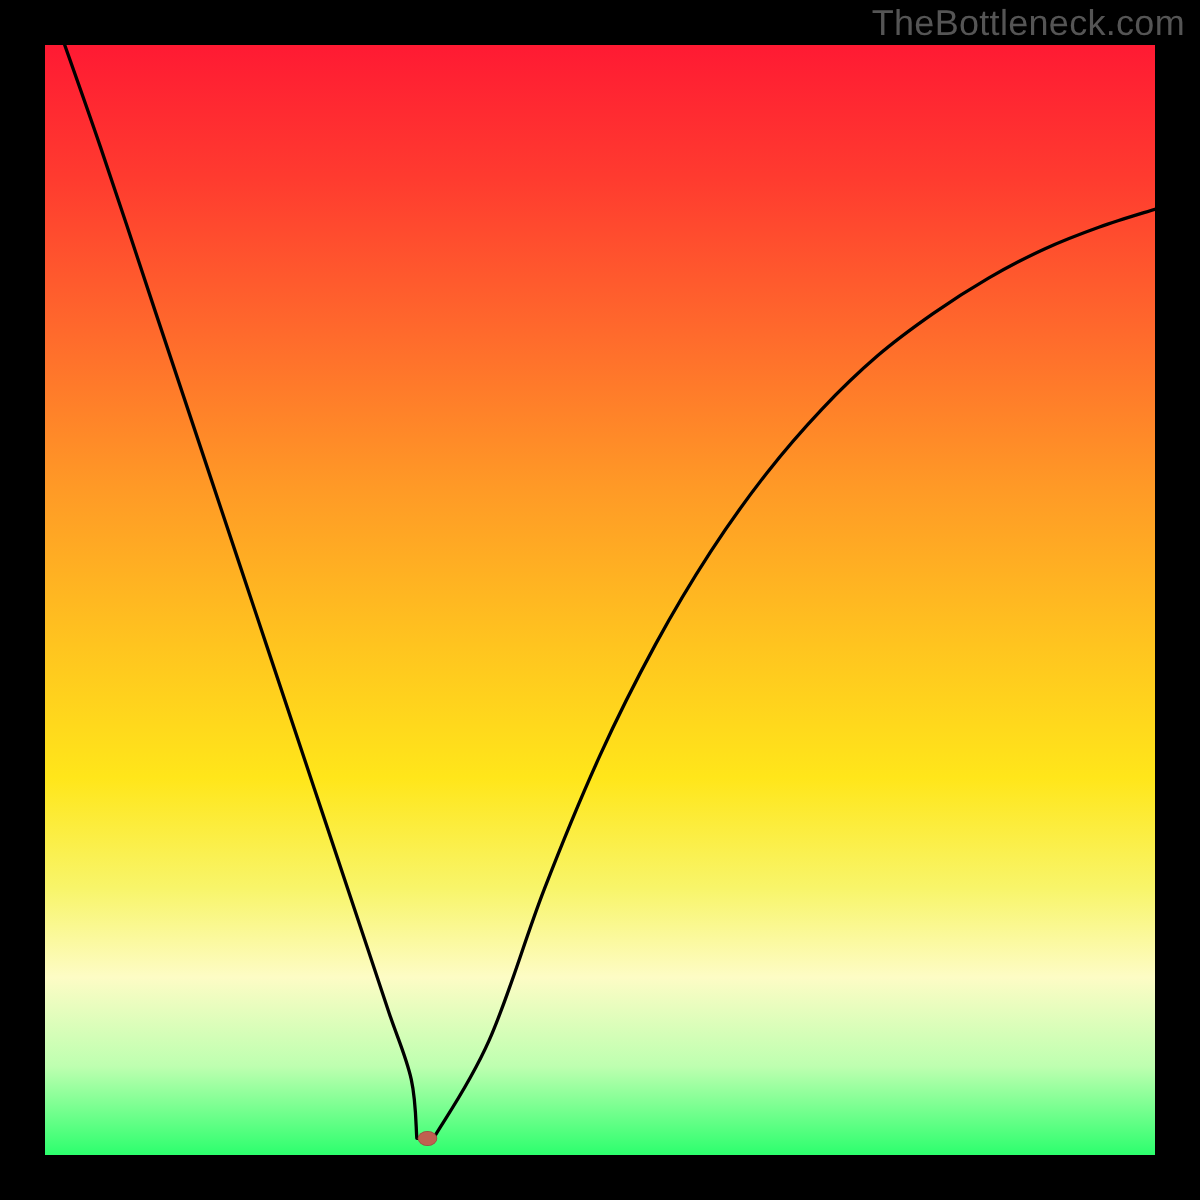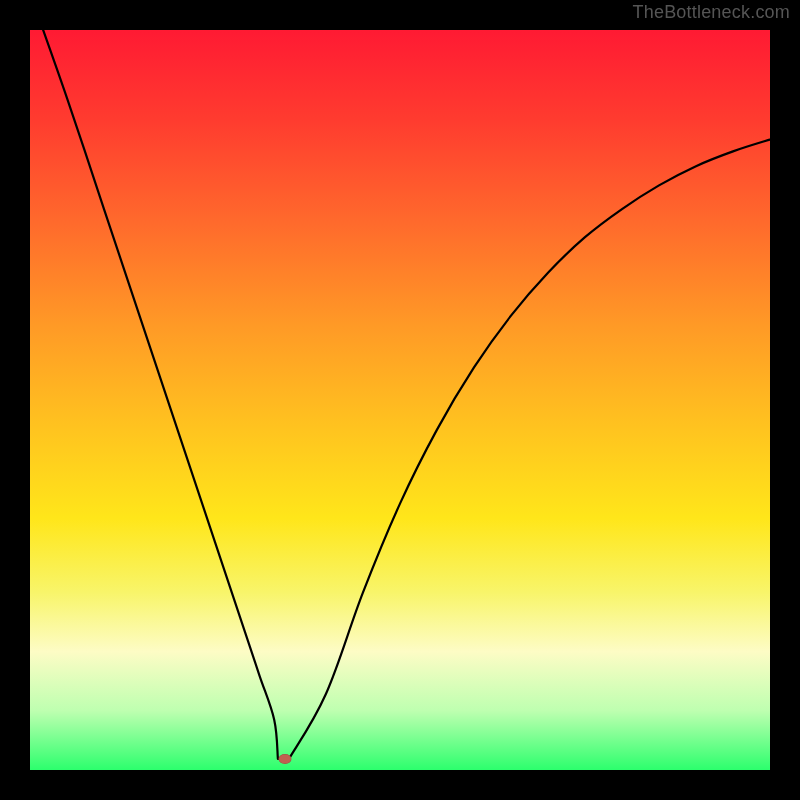--- a/index.html
+++ b/index.html
@@ -15,21 +15,21 @@
     position: relative;
     width: 800px;
     height: 800px;
     background: #000;
   }
   .watermark {
     position: absolute;
     top: 2px;
     right: 10px;
     color: #555;
-    font-size: 18px;
+    font-size: 24px;
     letter-spacing: 0.2px;
     z-index: 10;
   }
   .plot {
     position: absolute;
     left: 30px;
     top: 30px;
     width: 740px;
     height: 740px;
     background: linear-gradient(to bottom,

